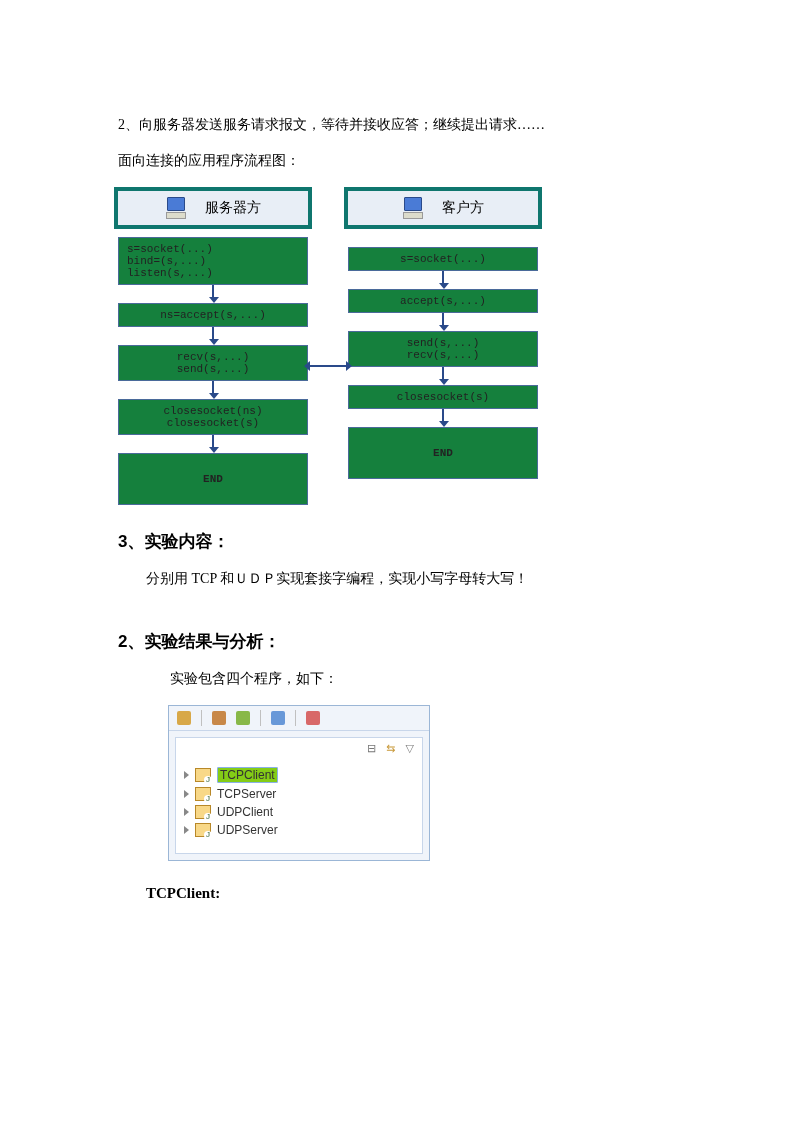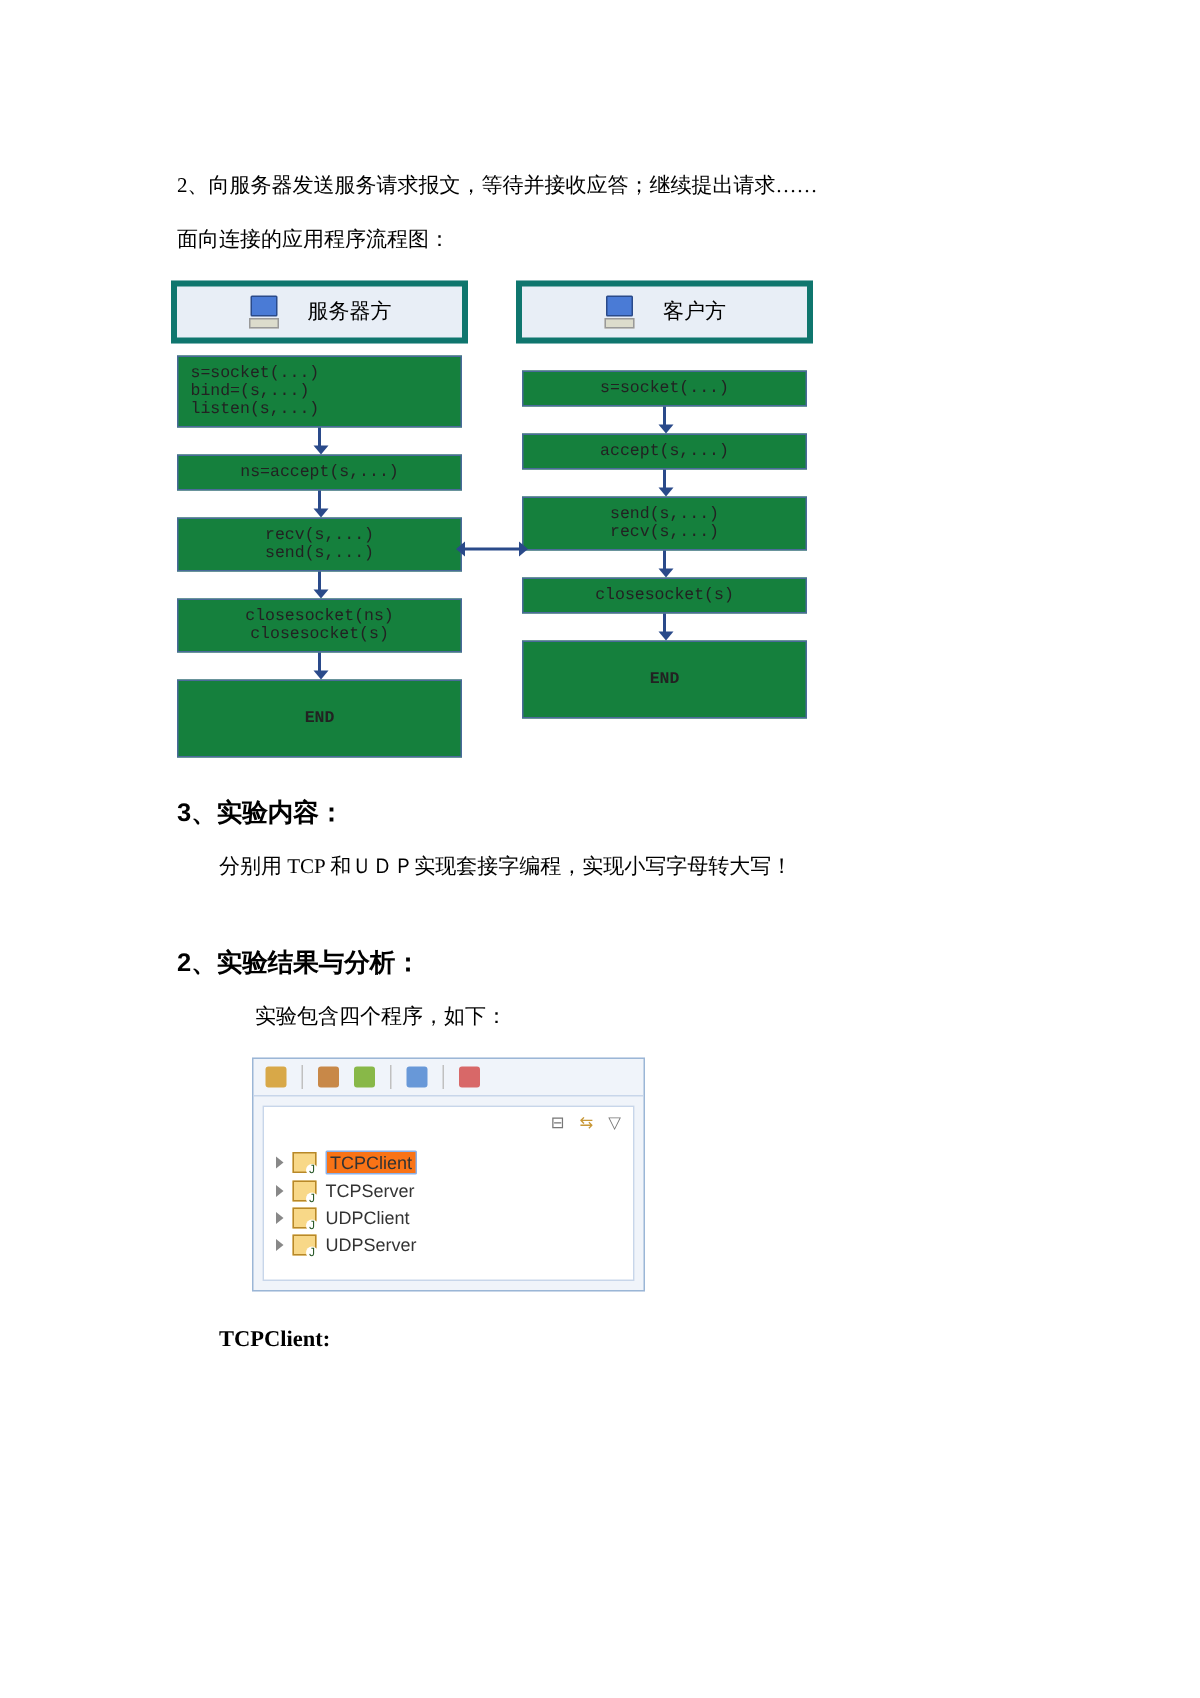--- a/index.html
+++ b/index.html
@@ -199,21 +199,21 @@
     font-size:8px;
     color:#2a5a2a;
     right:-2px; bottom:-3px;
     background:#fff;
     border-radius:50%;
     width:8px;height:8px;
     line-height:8px;
     text-align:center;
   }
   .selected {
-    background:#f97316;
+    background:#84cc16;
     border:1px solid #8ab0e8;
     padding:0 2px;
     border-radius:1px;
   }
 </style>
 </head>
 <body>
 
 <div class="page">
 

